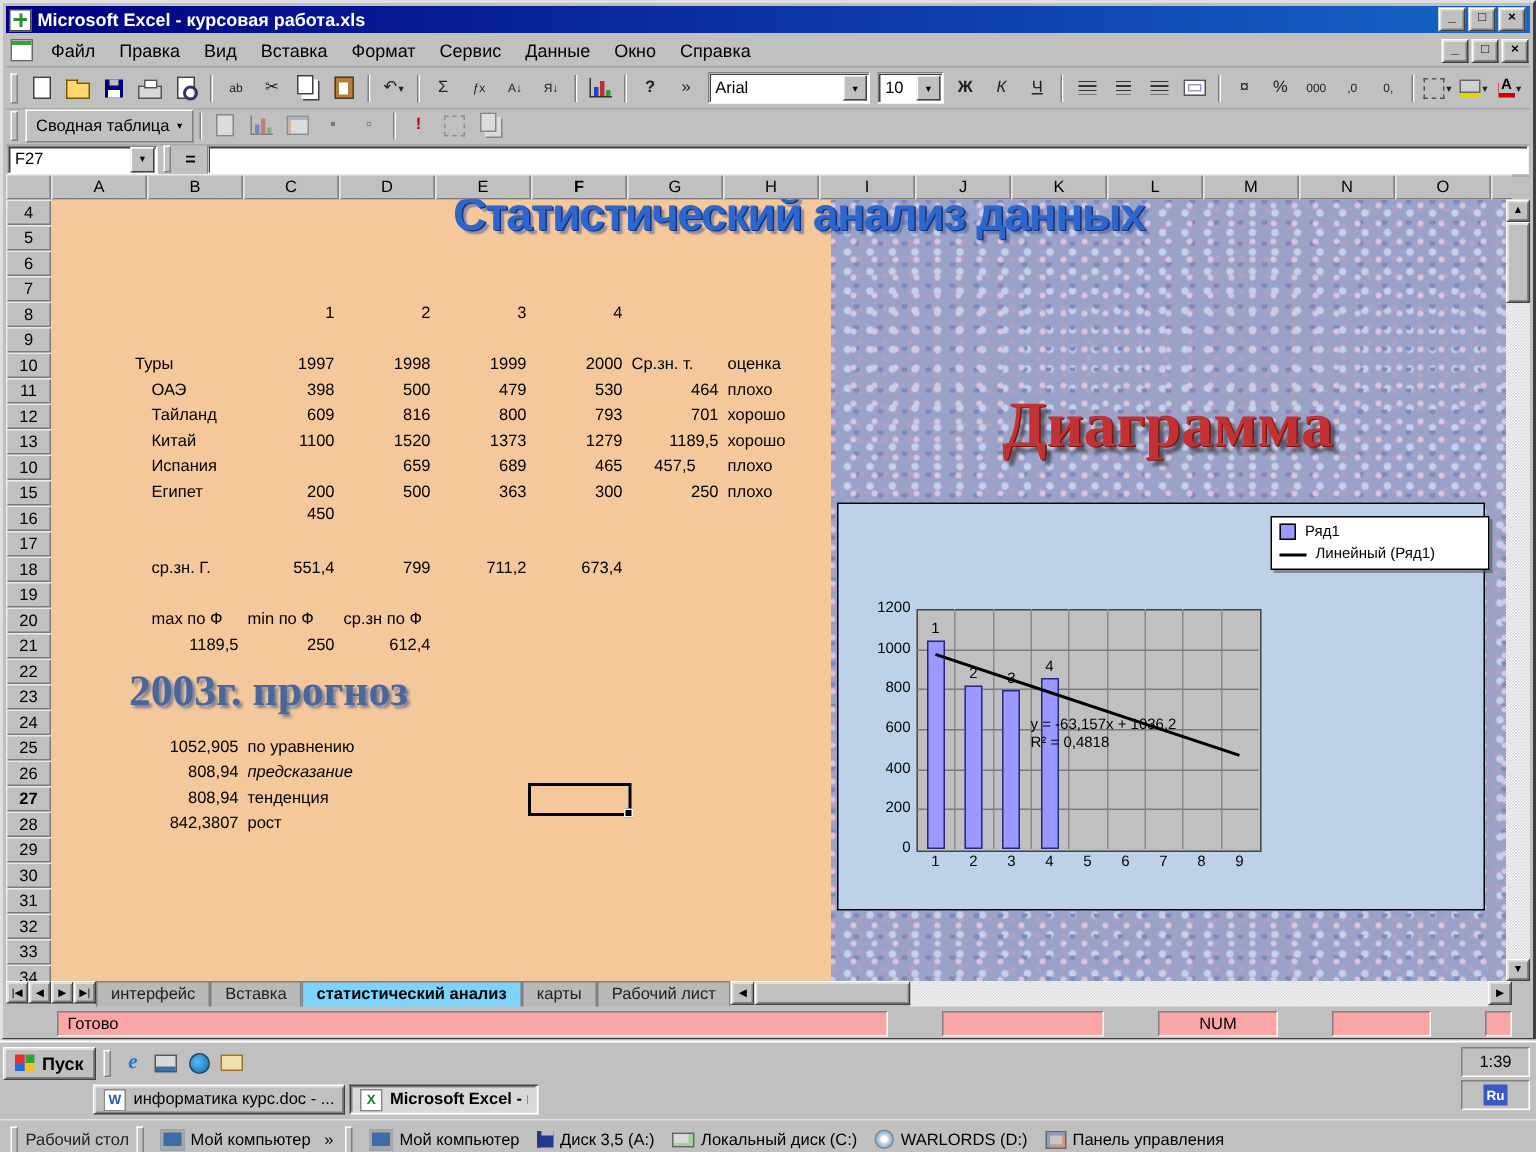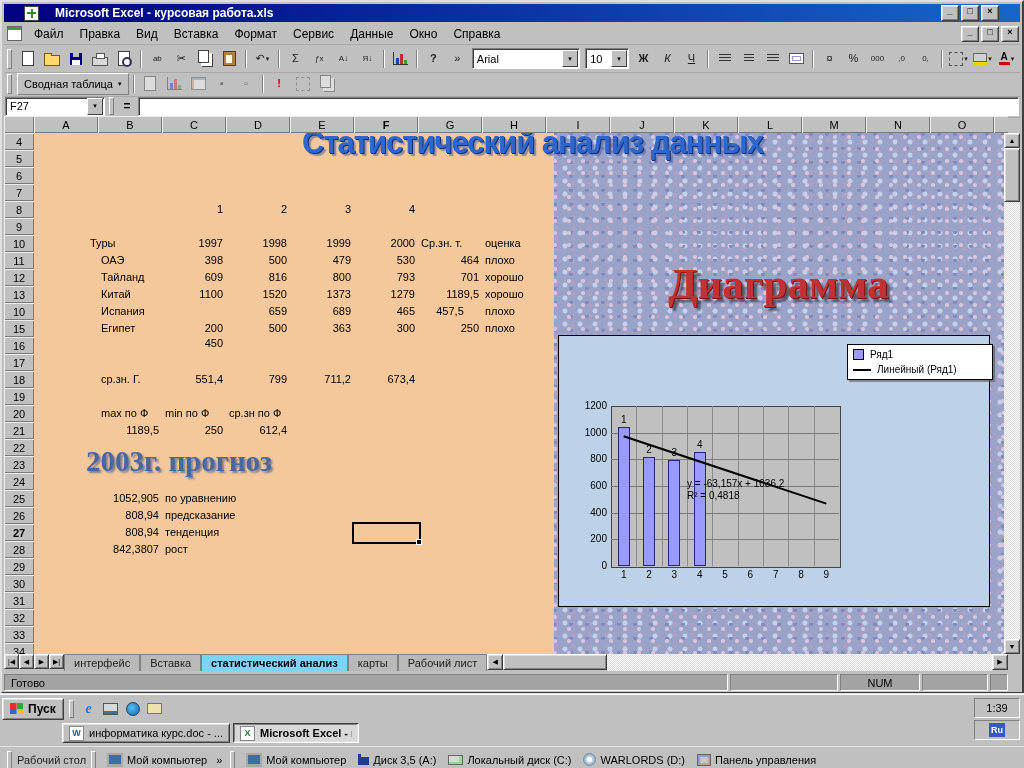--- a/index.html
+++ b/index.html
@@ -12,22 +12,22 @@
   .hdr{background:#c0c0c0;box-shadow:inset 1px 1px 0 #ececec,inset -1px -1px 0 #7a7a7a;
     display:flex;align-items:center;justify-content:center;font-size:11px;}
   .checker{background-color:#d8d8d8;
     background-image:linear-gradient(45deg,#fff 25%,transparent 25%,transparent 75%,#fff 75%),
       linear-gradient(45deg,#fff 25%,transparent 25%,transparent 75%,#fff 75%);
     background-size:2px 2px;background-position:0 0,1px 1px;}
   
   .window{position:absolute;left:0;top:0;width:1024px;height:694px;background:#c0c0c0;
     border:2px solid;border-color:#dfdfdf #404040 #404040 #dfdfdf;box-sizing:border-box;}
   .titlebar{position:absolute;left:2px;top:2px;right:2px;height:18px;
-    background:linear-gradient(90deg,#000080,#1666c8);display:flex;align-items:center;gap:16px;
-    color:#fff;font-weight:bold;font-size:12px;padding:0 20px;}
+    background:linear-gradient(90deg,#000080,#1666c8);display:flex;align-items:center;gap:4px;
+    color:#fff;font-weight:bold;font-size:12px;padding:0 2px;}
   .app-icon{width:13px;height:13px;background-color:#fff;border:1px solid #444;
     background-image:linear-gradient(#2d8c2d,#2d8c2d),linear-gradient(#2d8c2d,#2d8c2d);
     background-size:2px 9px,9px 2px;background-position:center;background-repeat:no-repeat;}
   .tbtns{margin-left:auto;display:flex;gap:2px;padding-right:1px;}
   .wbtn{width:16px;height:14px;background:#c0c0c0;border:1px solid;border-color:#fff #404040 #404040 #fff;
     box-shadow:inset 1px 1px 0 #dfdfdf,inset -1px -1px 0 #808080;font-size:9px;line-height:11px;
     text-align:center;font-weight:bold;color:#000;}
   .menubar{position:absolute;left:2px;top:21px;right:2px;height:21px;display:flex;align-items:center;
     border-bottom:1px solid #a8a8a8;}
   .sheet-icon{width:13px;height:13px;margin:0 4px 0 3px;background:#fff;border:1px solid #666;
@@ -125,22 +125,22 @@
   .tabs{display:flex;}
   .tab{font-size:11px;padding:0 9px;display:flex;align-items:center;background:#b9b9b9;
     border:1px solid #808080;border-bottom:none;color:#222;white-space:nowrap;}
   .tab.active{background:#7dd3fc;font-weight:bold;color:#000;}
   .hscroll{flex:1;display:flex;}
   .hthumb{width:104px;flex:0 0 104px;height:16px;}
   .htrack{flex:1;}
   
   .statusbar{position:absolute;left:2px;top:670px;width:1004px;height:20px;display:flex;gap:2px;
     padding-top:2px;font-size:11px;box-sizing:border-box;}
-  .spanel{border:1px solid;border-color:#808080 #fff #fff #808080;background:#a3a3a3;
-    padding:0 6px;display:flex;align-items:center;height:17px;box-sizing:border-box;}
+  .spanel{border:1px solid;border-color:#808080 #fff #fff #808080;background:#fca5a5;
+    padding:0 6px;display:flex;align-items:center;height:17px;box-sizing:border-box;margin-left:34px;}
   .spanel.main{flex:1;}
   .w110{width:108px;}.w84{width:80px;justify-content:center;}.w70{width:66px;}.w20{width:18px;}
   
   .taskbar{position:absolute;left:0;right:0;bottom:0;height:74px;background:#c0c0c0;
     border-top:1px solid #dfdfdf;box-shadow:inset 0 1px 0 #fff;}
   .tb-row{display:flex;align-items:center;}
   .r1{height:23px;padding:3px 2px 0 2px;}
   .r2{height:24px;padding:1px 2px;}
   .r3{height:25px;border-top:1px solid #dfdfdf;padding:0 2px;}
   .startbtn{height:20px;display:flex;align-items:center;gap:5px;padding:0 7px;font-weight:bold;font-size:12px;}
@@ -525,21 +525,21 @@
           <div class="cell" style="left: 320px; top: 238px; text-align: right;">673,4</div>
           <div class="cell" style="left: 64px; top: 272px; text-align: left;">max по Ф</div>
           <div class="cell" style="left: 128px; top: 272px; text-align: left;">min по Ф</div>
           <div class="cell" style="left: 192px; top: 272px; text-align: left;">ср.зн по Ф</div>
           <div class="cell" style="left: 64px; top: 289px; text-align: right;">1189,5</div>
           <div class="cell" style="left: 128px; top: 289px; text-align: right;">250</div>
           <div class="cell" style="left: 192px; top: 289px; text-align: right;">612,4</div>
           <div class="cell" style="left: 64px; top: 357px; text-align: right;">1052,905</div>
           <div class="cell" style="left: 128px; top: 357px; text-align: left;">по уравнению</div>
           <div class="cell" style="left: 64px; top: 374px; text-align: right;">808,94</div>
-          <div class="cell" style="left: 128px; top: 374px; text-align: right;">предсказание</div>
+          <div class="cell" style="left: 128px; top: 374px; text-align: right; font-style: italic;">предсказание</div>
           <div class="cell" style="left: 64px; top: 391px; text-align: right;">808,94</div>
           <div class="cell" style="left: 128px; top: 391px; text-align: left;">тенденция</div>
           <div class="cell" style="left: 64px; top: 408px; text-align: right;">842,3807</div>
           <div class="cell" style="left: 128px; top: 408px; text-align: left;">рост</div>
         </div>
       <div class="selbox" style="left: 318px; top: 389px; width: 65px; height: 18px;"></div>
       <div class="chart">
           <div class="plot"></div>
           <div class="gv" style="left: 77.3333px;"></div>
           <div class="gv" style="left: 102.667px;"></div>

